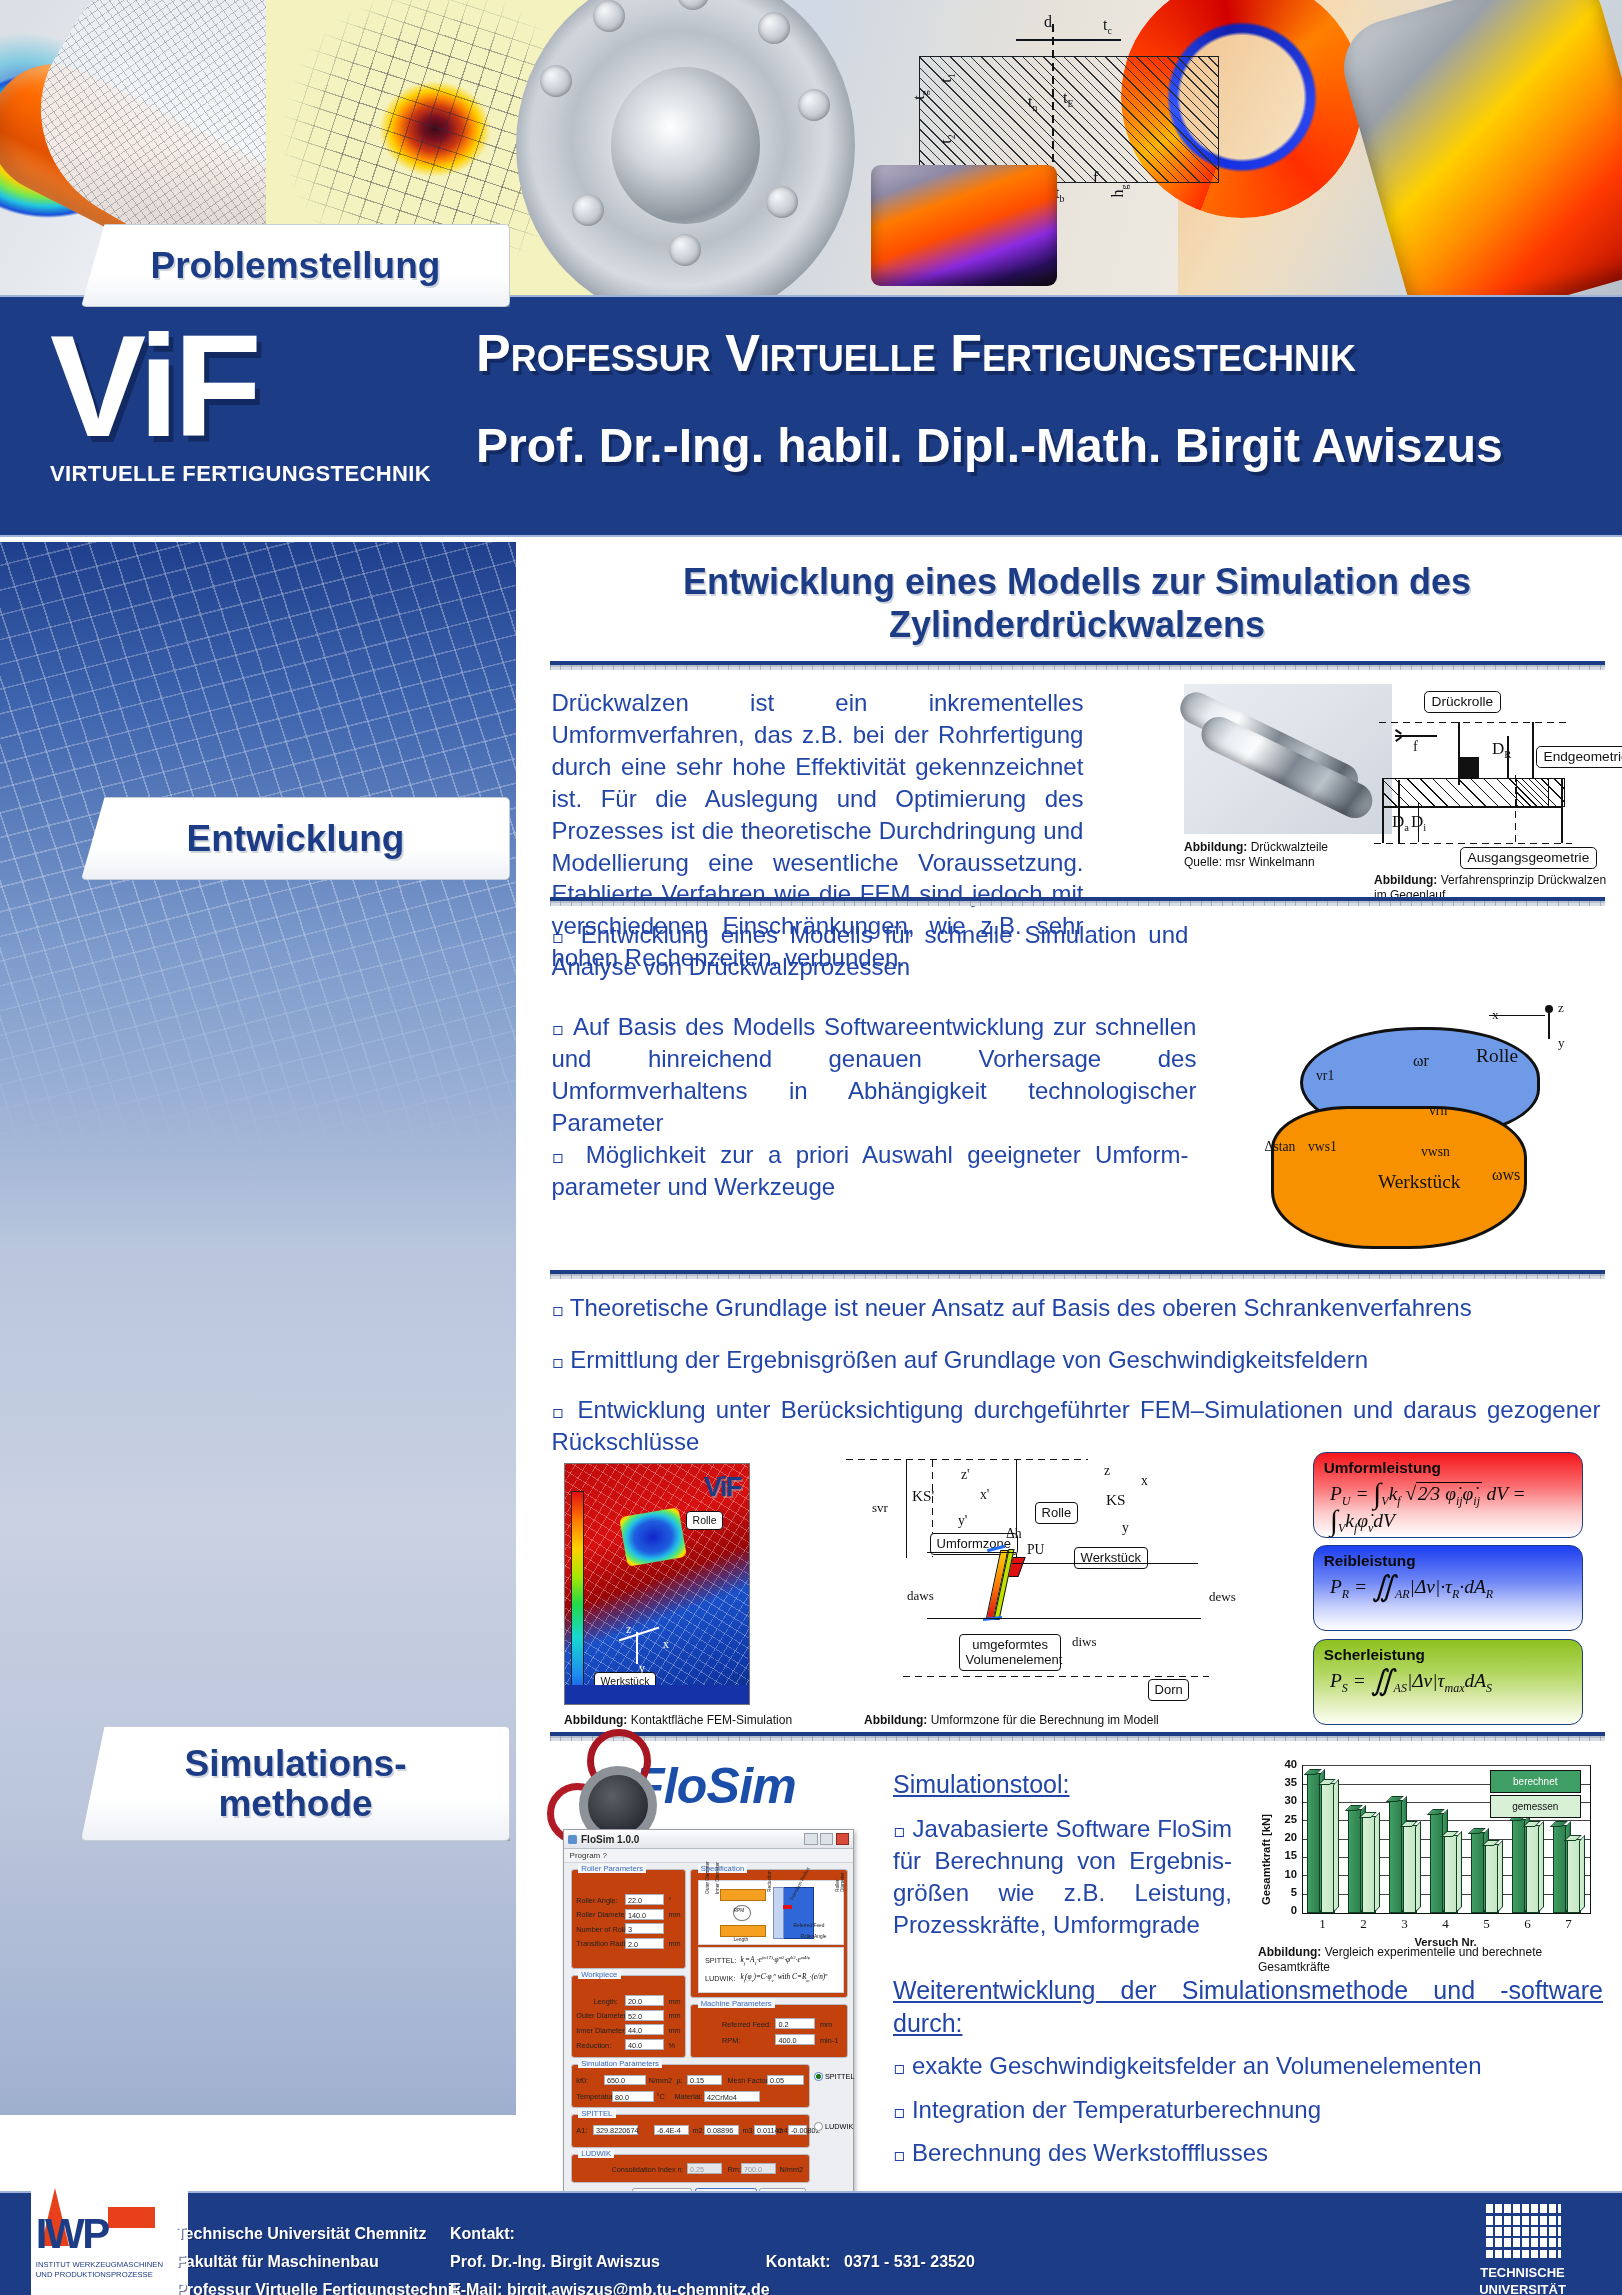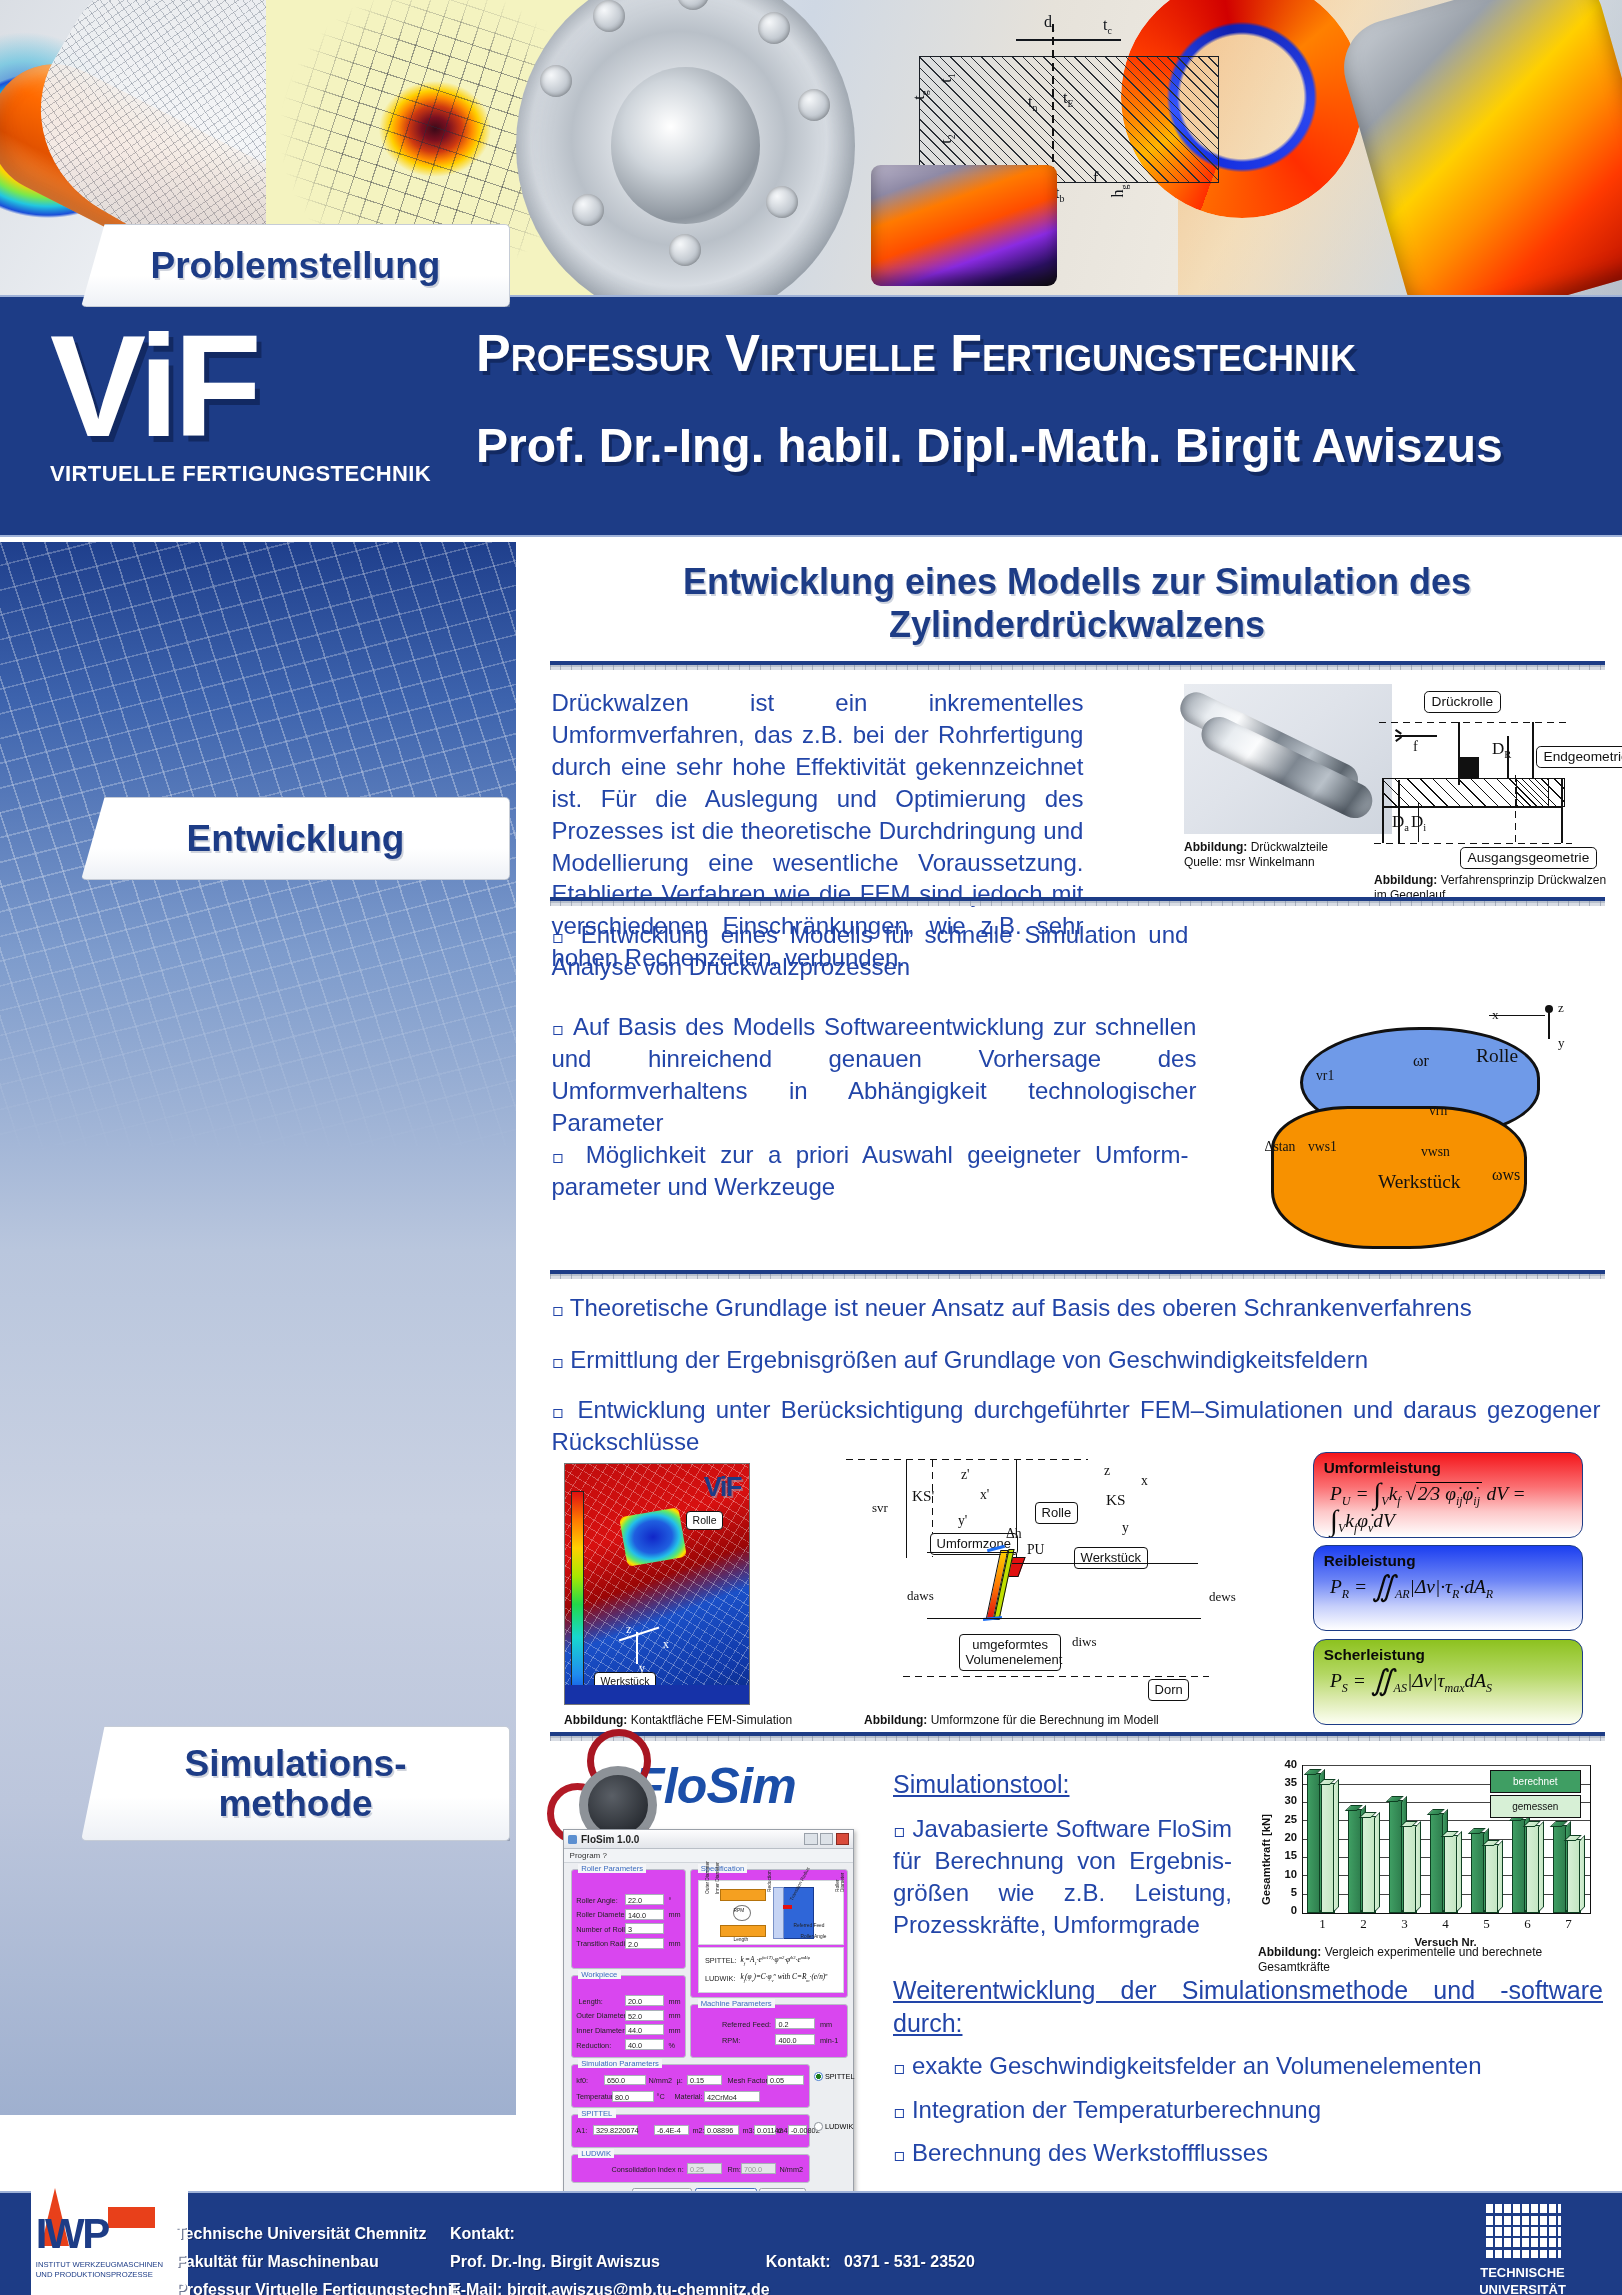--- a/index.html
+++ b/index.html
@@ -162,21 +162,21 @@
     font-size:50px;color:#1b4ea8;letter-spacing:-0.8px;}
   .ringred{position:absolute;border:7.3px solid #a81622;border-radius:50%;}
   .ringgray{position:absolute;border:9.7px solid #8d9298;border-radius:50%;
     background:radial-gradient(circle at 40% 35%,#5a5f66,#2c3036 70%,#1a1d22);}
 
   
   .win{position:absolute;background:#eceef1;border:0.8px solid #9aa0a8;box-shadow:1.6px 1.6px 4px rgba(0,0,0,.25);}
   .win-tb{height:18px;background:linear-gradient(180deg,#fdfdfe,#e2e5ea);border-bottom:0.8px solid #b9bfc7;
     display:flex;align-items:center;padding:0 4px;font-size:10px;font-weight:700;color:#222;}
   .win-menu{height:13.7px;background:#f1f3f6;border-bottom:0.8px solid #cfd4da;font-size:8px;color:#333;padding:1.6px 5.6px;box-sizing:border-box;}
-  .grp{position:absolute;border:0.8px solid #b9bfc7;border-radius:3.2px;background:#d946ef;}
+  .grp{position:absolute;border:0.8px solid #b9bfc7;border-radius:3.2px;background:#c2410c;}
   .grp-t{position:absolute;top:-5.6px;left:6.5px;background:#f5f6f8;padding:0 3.2px;font-size:7.7px;color:#3b6bbf;}
   .fld{position:absolute;background:#fff;border:0.8px solid #a9b0b8;font-size:7.3px;color:#222;padding:0.8px 2.4px;box-sizing:border-box;}
   .flb{position:absolute;font-size:7.3px;color:#222;}
   .btn{position:absolute;background:linear-gradient(180deg,#fbfcfd,#dfe3e9);border:0.8px solid #9aa1aa;border-radius:2.4px;
     font-size:7.3px;color:#111;display:flex;align-items:center;justify-content:center;}
 
   
   .chart{position:absolute;}
   .cplot{position:absolute;border:1.1px solid #111;background:#fff;}
   .gl{position:absolute;height:1px;background:#444;left:0;right:0;}
@@ -481,21 +481,21 @@
         <div class="flb" style="left:97px;top:40px;">mm</div>
         <div class="flb" style="left:4.8px;top:55px;">Number of Rollers:</div>
         <div class="fld" style="left:53px;top:53px;width:39px;height:10.5px;">3</div>
         <div class="flb" style="left:4.8px;top:69px;">Transition Radius:</div>
         <div class="fld" style="left:53px;top:68px;width:39px;height:10.5px;">2.0</div>
         <div class="flb" style="left:97px;top:69px;">mm</div>
       </div>
 
       <div class="grp" style="left:6.5px;top:145px;width:113px;height:81px;">
         <div class="grp-t">Workpiece</div>
-        <div class="flb" style="left:7px;top:21px;">Length:</div>
+        <div class="flb" style="left:22px;top:21px;">Length:</div>
         <div class="fld" style="left:53px;top:19.4px;width:39px;height:10.5px;">20.0</div>
         <div class="flb" style="left:97px;top:21px;">mm</div>
         <div class="flb" style="left:4.8px;top:35px;">Outer Diameter:</div>
         <div class="fld" style="left:53px;top:34px;width:39px;height:10.5px;">52.0</div>
         <div class="flb" style="left:97px;top:35px;">mm</div>
         <div class="flb" style="left:4.8px;top:50px;">Inner Diameter:</div>
         <div class="fld" style="left:53px;top:48px;width:39px;height:10.5px;">44.0</div>
         <div class="flb" style="left:97px;top:50px;">mm</div>
         <div class="flb" style="left:4.8px;top:65px;">Reduction:</div>
         <div class="fld" style="left:53px;top:63px;width:39px;height:10.5px;">40.0</div>

